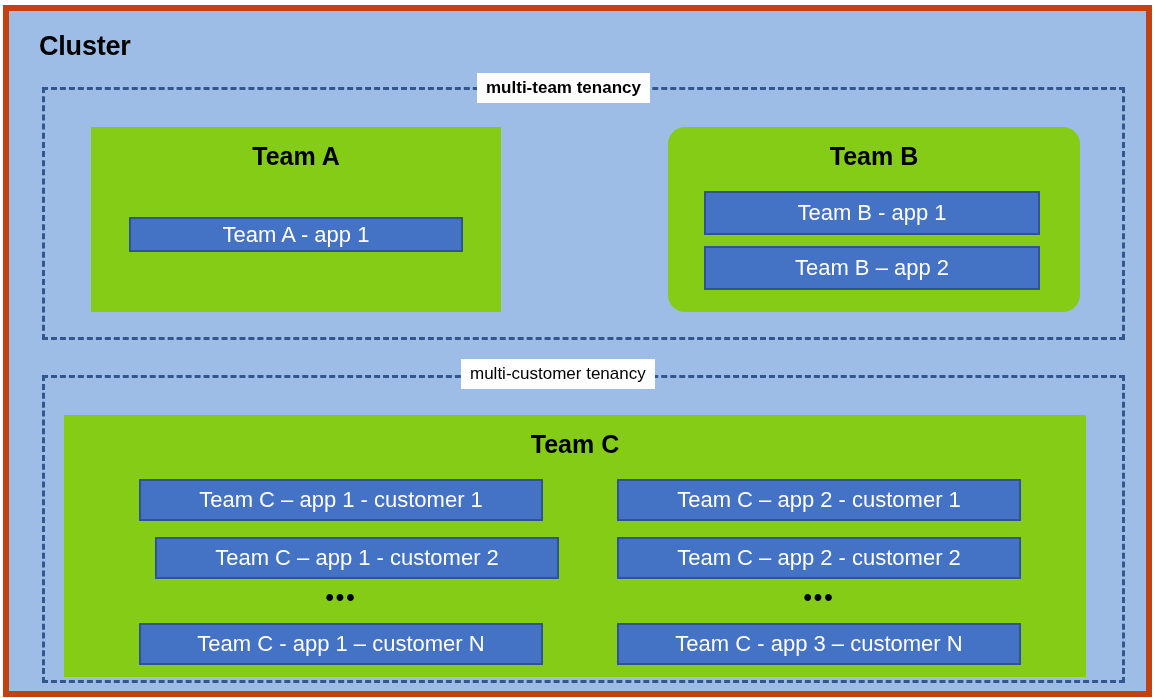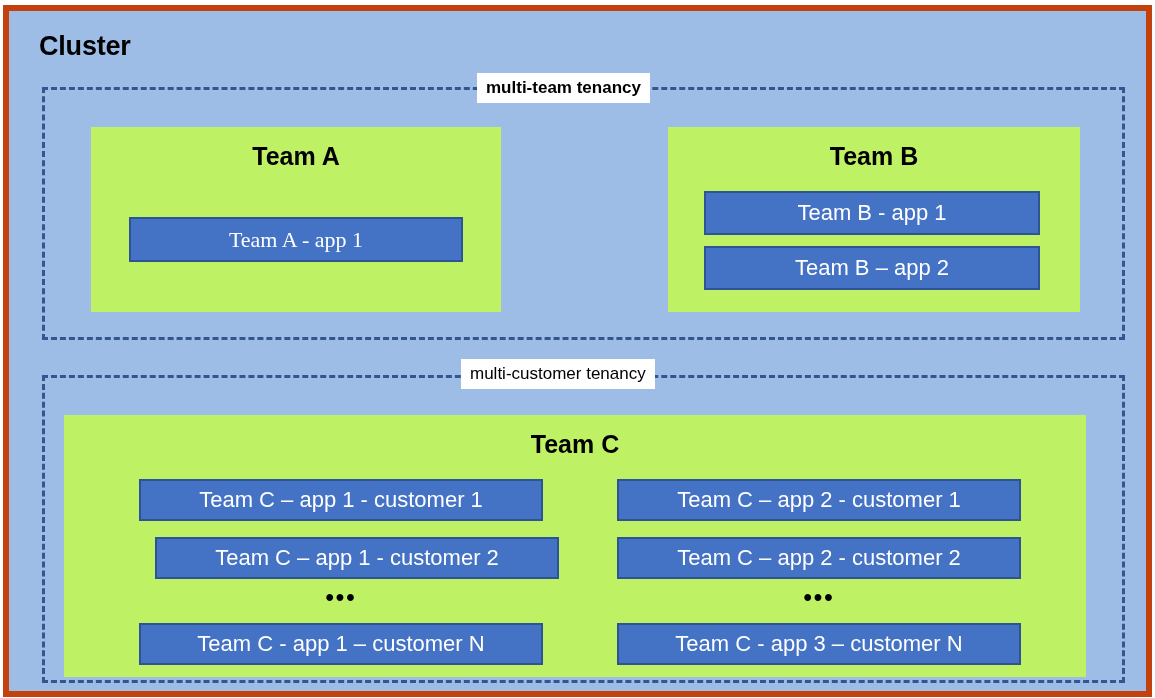--- a/index.html
+++ b/index.html
@@ -49,21 +49,21 @@
     padding: 0 9px;
     white-space: nowrap;
   }
 
   #multi-team-label { left: 468px; top: 62px; font-weight: bold; }
   #multi-cust-label { left: 452px; top: 348px; }
 
   
   .team-box {
     position: absolute;
-    background: #bef264;
+    background: #84cc16;
   }
 
   #team-a-box { left: 82px;  top: 116px; width: 410px; height: 185px; }
   #team-b-box { left: 659px; top: 116px; width: 412px; height: 185px; }
   #team-c-box { left: 55px;  top: 404px; width: 1022px; height: 262px; }
 
   .team-title {
     position: absolute;
     width: 100%;
     text-align: center;
@@ -82,21 +82,21 @@
     border: 2px solid #2F5496;
     color: #FFFFFF;
     font-size: 22px;
     display: flex;
     align-items: center;
     justify-content: center;
     white-space: nowrap;
   }
 
   
-  #teama-app1 { left: 38px; top: 90px; width: 334px; height: 45px; font-family: Liberation Serif, serif; }
+  #teama-app1 { left: 38px; top: 90px; width: 334px; height: 35px; }
 
   
   #teamb-app1 { left: 36px; top: 64px; width: 336px; height: 44px; }
   #teamb-app2 { left: 36px; top: 119px; width: 336px; height: 44px; }
 
   
   .tc-col-left  { left: 75px; }
   .tc-col-right { left: 553px; }
   .tc-app { width: 404px; height: 42px; text-align: center; }
 
@@ -126,21 +126,21 @@
 
   <div id="cluster-title">Cluster</div>
 
   <div id="multi-team-box" class="tenancy-box">
 
     <div id="team-a-box" class="team-box" style="left:46px; top:37px;">
       <div id="team-a-title" class="team-title">Team A</div>
       <div id="teama-app1" class="app-box">Team A - app 1</div>
     </div>
 
-    <div id="team-b-box" class="team-box" style="left:623px; top:37px;">
+    <div id="team-b-box" class="team-box" style="left:623px; top:37px;border-radius:17px;">
       <div id="team-b-title" class="team-title">Team B</div>
       <div id="teamb-app1" class="app-box">Team B - app 1</div>
       <div id="teamb-app2" class="app-box">Team B – app 2</div>
     </div>
 
   </div>
   <div id="multi-team-label" class="tenancy-label">multi-team tenancy</div>
 
   <div id="multi-cust-box" class="tenancy-box">
 

